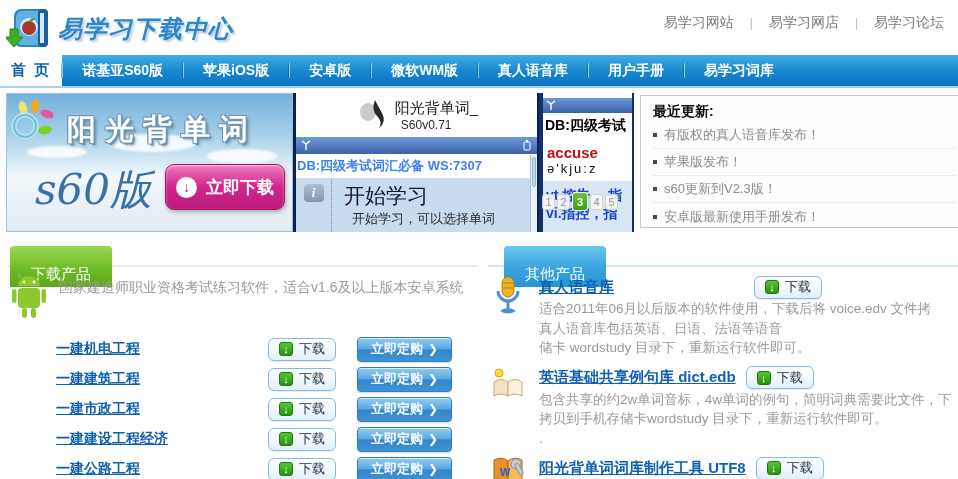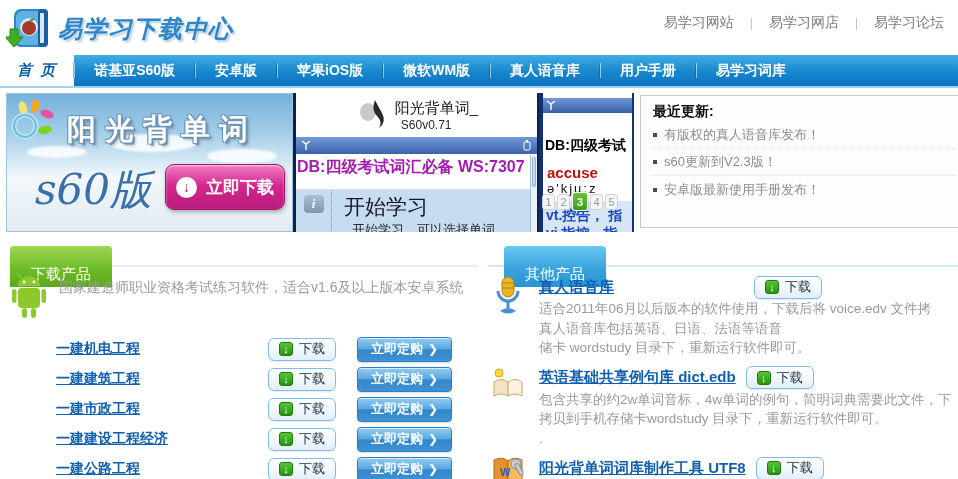--- a/index.html
+++ b/index.html
@@ -18,21 +18,21 @@
   .top-links .sep { color:#bdbdbd; font-size:12px; }
 
   
   .nav { position:absolute; top:55px; left:0; right:0; height:33px;
          background:linear-gradient(180deg,#41ace5 0%,#1687cd 55%,#0d73c1 100%);
          display:flex; align-items:stretch; border-bottom:2px solid #9ed2f0; }
   .nav-item { display:flex; align-items:center; padding:0 20px; color:#fff; font-size:14px;
               font-weight:bold; position:relative; cursor:pointer; white-space:nowrap; }
   .nav-item.sep-line::before { content:""; position:absolute; left:0; top:8px; bottom:8px; width:1px;
               background:rgba(255,255,255,.55); box-shadow:-1px 0 0 rgba(10,80,140,.45); }
-  .nav-item.active { background:#fff; color:#0d5fa8; font-size:15px; padding:0 17px; letter-spacing:2px;font-style:italic; }
+  .nav-item.active { background:#fff; color:#0d5fa8; font-size:15px; padding:0 11px; letter-spacing:2px; }
 
   
   .carousel { position:absolute; left:6px; top:93px; width:628px; height:139px;
               border-bottom:3px solid #cde6f5; }
   .banner-left { position:absolute; left:0; top:0; width:287px; height:139px; overflow:hidden;
       border:1px solid #9cc4de;
       background:linear-gradient(180deg,#74b1dd 0%,#a6cfe9 30%,#dcedf7 52%,#f2f8fc 60%,#e2ebf1 100%); }
   .cloud { position:absolute; background:rgba(255,255,255,.85); border-radius:50%; filter:blur(1px); }
   .banner-title { position:absolute; left:60px; top:16px; font-size:29px; font-weight:bold; color:#fff;
       letter-spacing:9px; white-space:nowrap;
@@ -49,42 +49,42 @@
 
   
   .phone1 { position:absolute; left:287px; top:0; width:246px; height:139px; background:#fff;
             border-left:3px solid #0d2050; border-right:2px solid #0d2050; overflow:hidden; }
   .p1-header { height:44px; display:flex; align-items:center; justify-content:center; gap:6px; background:#fff; }
   .p1-titles { text-align:left; }
   .p1-title { font-size:15px; color:#1a1a1a; }
   .p1-ver { font-size:12px; color:#2a2a2a; padding-left:6px; }
   .p1-status { height:17px; background:linear-gradient(180deg,#7099d8,#3b63a8); display:flex;
                align-items:center; justify-content:space-between; padding:0 5px; }
-  .p1-db { height:36px; font-size:16px; font-weight:bold; color:#a21caf; white-space:nowrap;
+  .p1-db { height:25px; font-size:13px; font-weight:bold; color:#3b82f6; white-space:nowrap;
            padding:3px 1px; background:#fff; border-bottom:1px solid #e0e0e0; }
   .p1-menu { position:relative; height:53px; background:#c8dcf0; display:flex; }
   .p1-iconcol { width:36px; flex:none; border-right:1px dotted #7a8ea8; display:flex;
                 align-items:flex-start; justify-content:center; padding-top:5px; }
   .p1-info { width:20px; height:18px; background:linear-gradient(180deg,#aebfd2,#8096ae);
              border-radius:4px; color:#fff; font-style:italic; font-weight:bold; font-size:13px;
              font-family:"Liberation Serif",serif; display:flex; align-items:center; justify-content:center; }
   .p1-menu-main { font-size:21px; color:#14142a; padding:3px 0 0 12px; white-space:nowrap; }
   .p1-menu-sub { font-size:13px; color:#2a2a2a; padding-left:20px; white-space:nowrap; }
   .p1-scroll { position:absolute; right:0; top:0; bottom:0; width:7px; background:#e9f1fa;
                border-left:1px solid #a8c0dc; }
   .p1-scroll .thumb { position:absolute; left:1px; right:1px; top:2px; height:30px;
                background:#c2d8ee; border:1px solid #90b4d8; border-radius:3px; }
 
   
   .phone2 { position:absolute; left:533px; top:0; width:95px; height:139px; background:#fff;
             border-left:4px solid #12306e; border-right:2px solid #12306e; overflow:hidden; }
   .p2-top { height:5px; background:#fff; }
   .p2-status { height:15px; background:linear-gradient(180deg,#6f98d8,#3a62a6);
                display:flex; align-items:center; padding:0 3px; }
-  .p2-db { font-size:14px; font-weight:bold; color:#000; white-space:nowrap; padding:4px 2px; background:#fff;margin-top:20px; }
+  .p2-db { font-size:14px; font-weight:bold; color:#000; white-space:nowrap; padding:4px 2px; background:#fff; }
   .p2-word { color:#c01010; font-weight:bold; font-size:15px; padding:5px 4px 0; background:#fff; }
   .p2-phon { font-size:13px; color:#101010; padding:0 4px 5px; letter-spacing:2px; background:#fff; }
   .p2-meanings { background:#d7e5f4; font-size:14px; font-weight:bold; color:#1947c5;
                  padding:5px 3px; line-height:18px; white-space:nowrap; height:100%; }
 
   
   .pagination { position:absolute; left:536px; top:99px; display:flex; gap:2px; align-items:center; z-index:5; }
   .page-dot { width:13px; height:16px; background:rgba(246,246,246,.9); border:1px solid #d2d2d2;
               border-radius:3px; font-size:11px; color:#9a9a9a; display:flex; align-items:center;
               justify-content:center; cursor:pointer; }
@@ -165,22 +165,22 @@
       <span class="sep">|</span>
       <a>易学习网店</a>
       <span class="sep">|</span>
       <a>易学习论坛</a>
     </div>
   </div>
 
   <div class="nav">
     <div class="nav-item active">首 页</div>
     <div class="nav-item sep-line">诺基亚S60版</div>
+    <div class="nav-item sep-line">苹果iOS版</div>
     <div class="nav-item sep-line">安卓版</div>
-    <div class="nav-item sep-line">苹果iOS版</div>
     <div class="nav-item sep-line">微软WM版</div>
     <div class="nav-item sep-line">真人语音库</div>
     <div class="nav-item sep-line">用户手册</div>
     <div class="nav-item sep-line">易学习词库</div>
   </div>
 
   <div class="carousel">
 
     <div class="banner-left">
       <div class="cloud" style="left:100px; top:40px; width:90px; height:18px;"></div>
@@ -270,20 +270,24 @@
       <span class="page-dot">4</span>
       <span class="page-dot">5</span>
     </div>
   </div>
 
   <div class="updates">
     <div class="updates-title">最近更新:</div>
     <div class="update-item">
       <span class="bullet"></span>
       <span>有版权的真人语音库发布！</span>
+    </div>
+    <div class="update-item">
+      <span class="bullet"></span>
+      <span>苹果版发布！</span>
     </div>
     <div class="update-item">
       <span class="bullet"></span>
       <span>s60更新到V2.3版！</span>
     </div>
     <div class="update-item">
       <span class="bullet"></span>
       <span>安卓版最新使用手册发布！</span>
     </div>
   </div>

